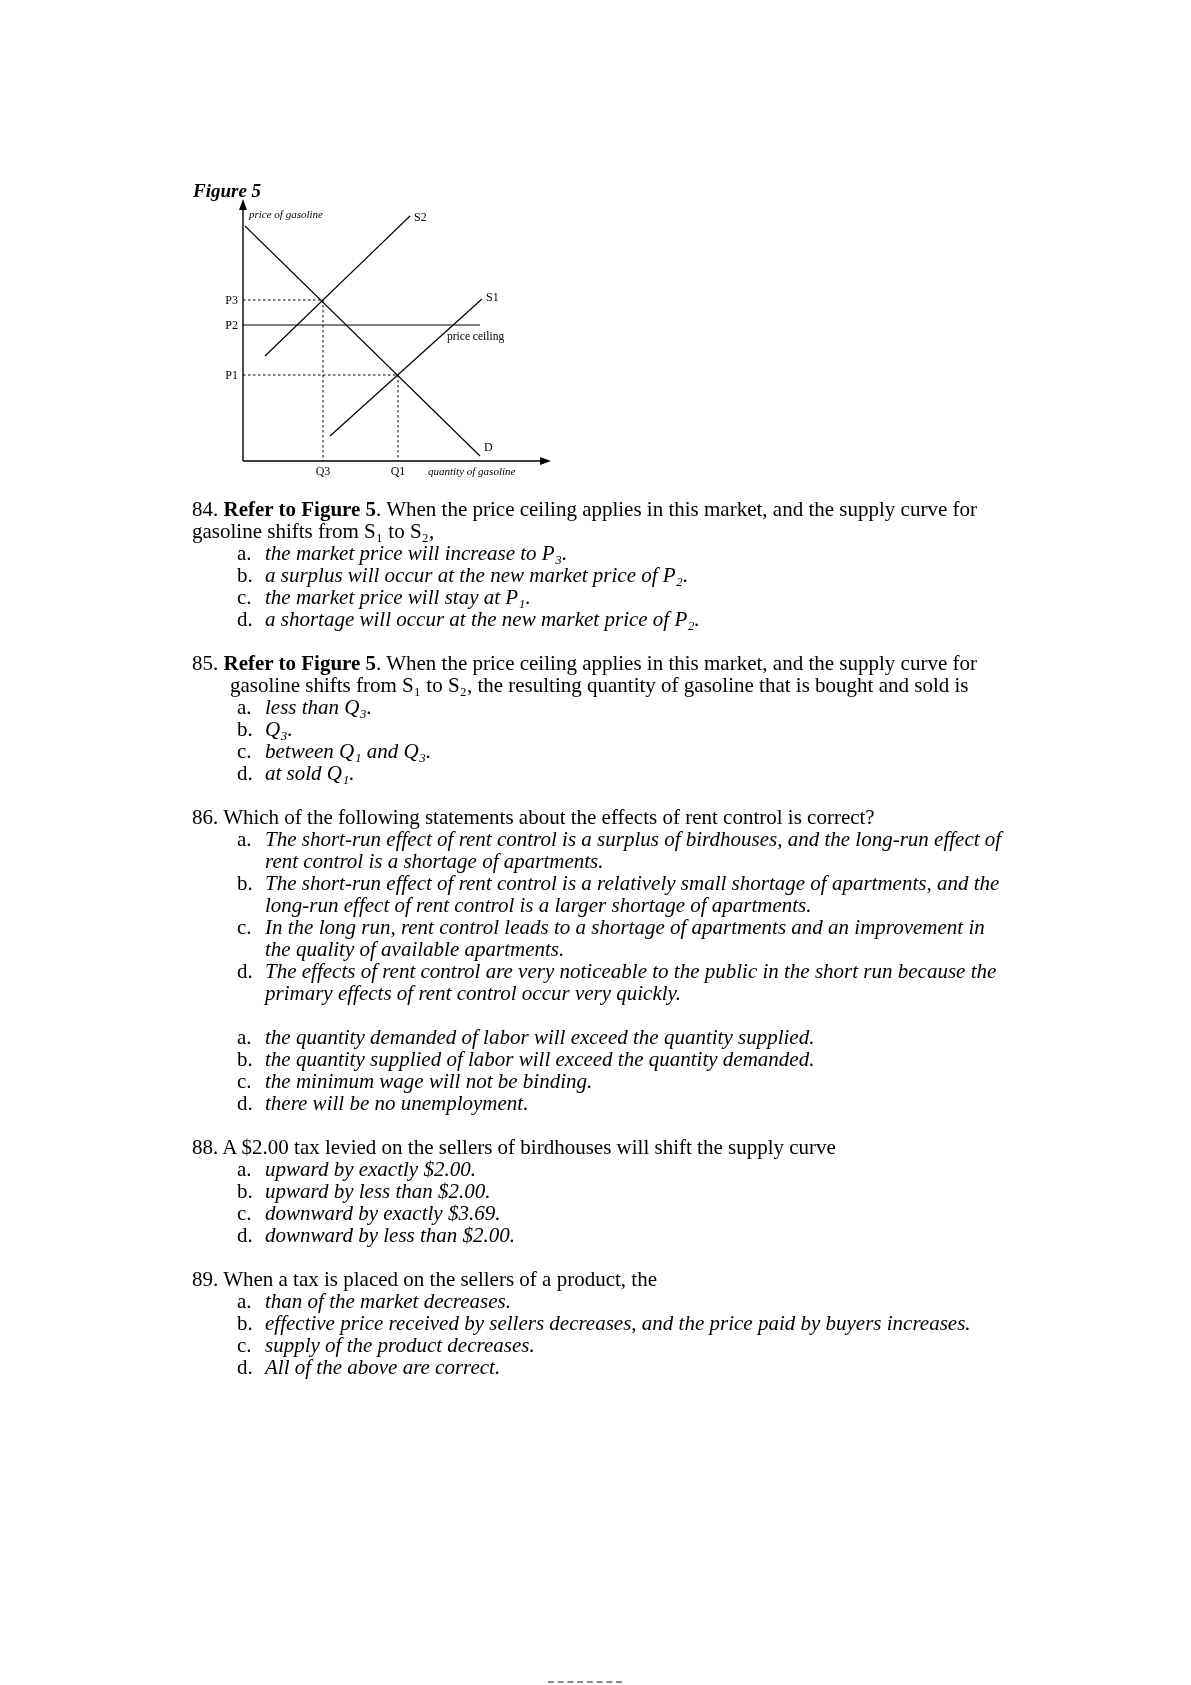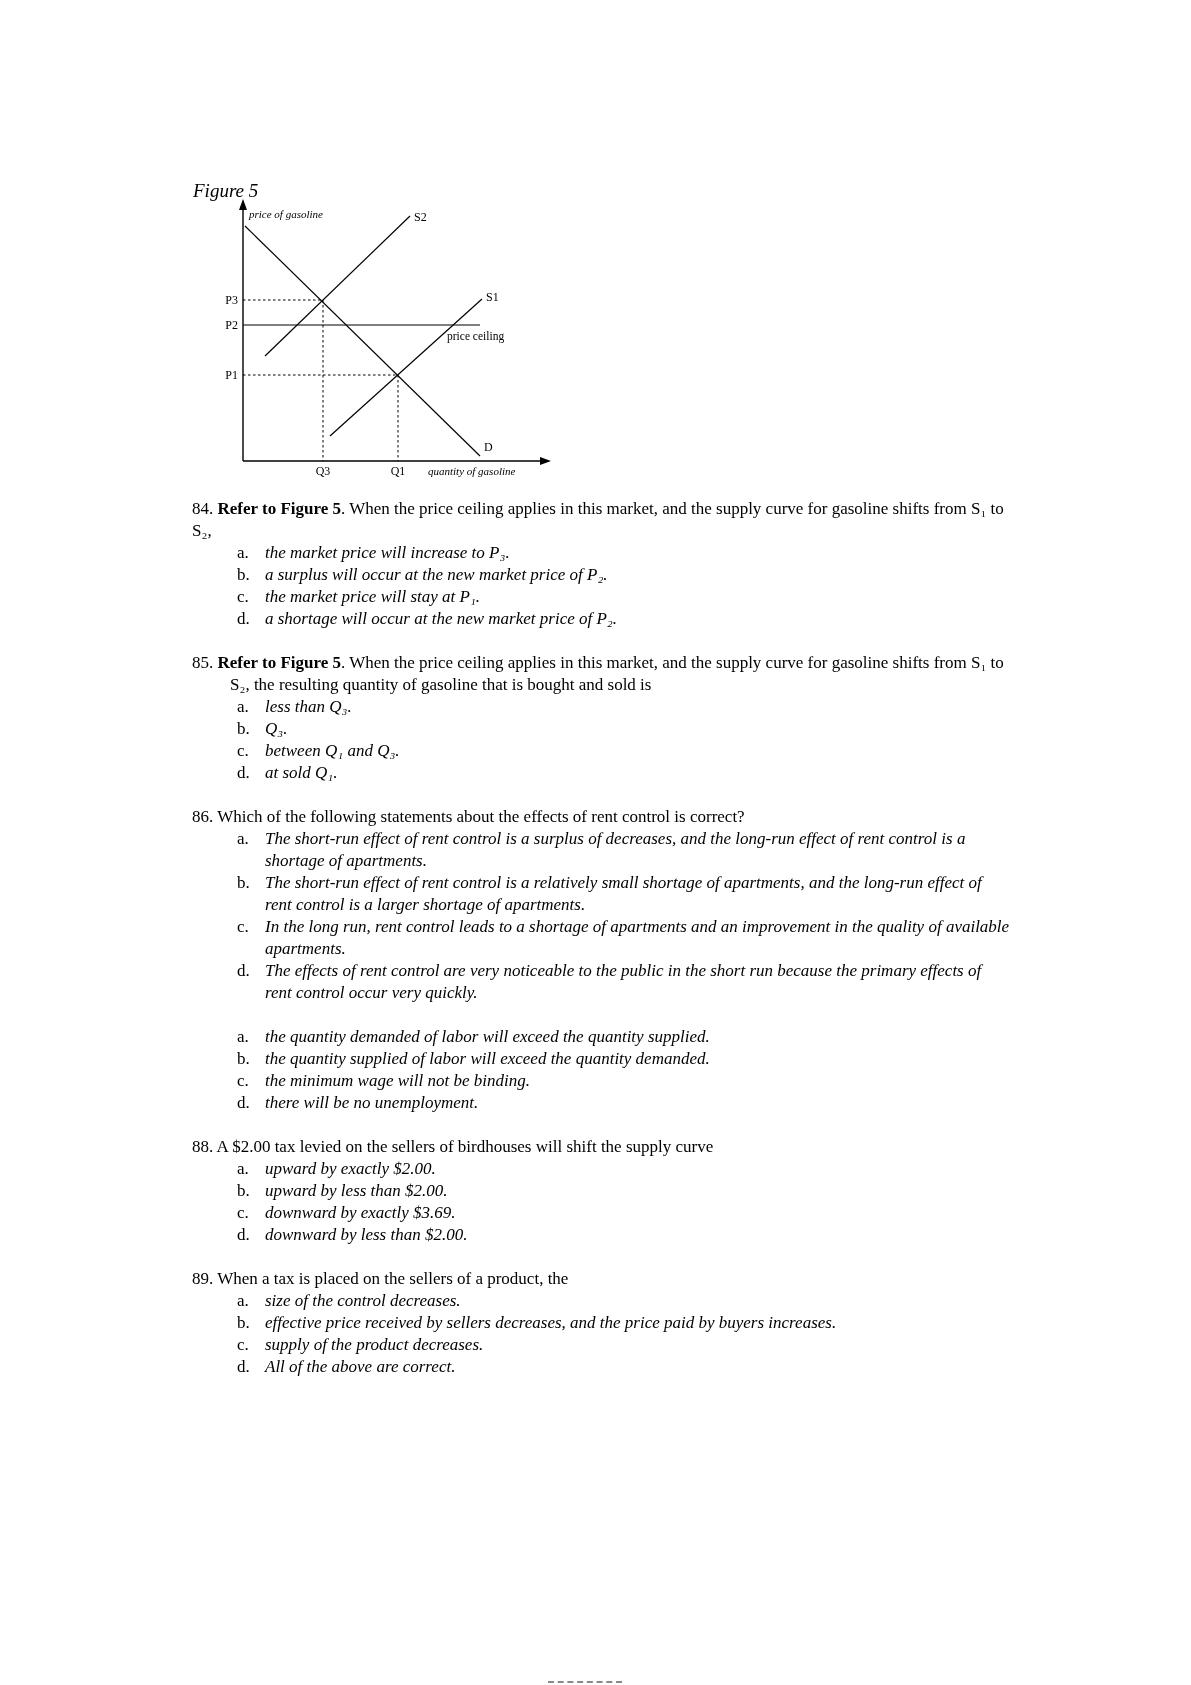--- a/index.html
+++ b/index.html
@@ -11,21 +11,21 @@
     color: #000000;
     font-family: "Liberation Serif", "DejaVu Serif", serif;
     overflow: hidden;
     margin: 0 auto;
   }
   .figure-title {
     position: absolute;
     left: 193px;
     top: 180px;
     font-size: 19px;
-    font-weight: normal;
+    font-weight: bold;
     font-style: italic;
   }
   .figure-svg {
     position: absolute;
     left: 190px;
     top: 198px;
   }
   .figure-svg line, .figure-svg path {
     stroke: #000000;
     fill: none;
@@ -45,21 +45,21 @@
     font-style: italic;
   }
   .figure-svg text.small {
     font-size: 11.5px;
   }
   .content {
     position: absolute;
     left: 192px;
     top: 498px;
     width: 818px;
-    font-size: 17px;
+    font-size: 21px;
     line-height: 22px;
   }
   .question { margin-bottom: 22px; }
   .stem { margin: 0; }
   .stem.hang { padding-left: 38px; text-indent: -38px; margin-top: 13px; }
   .option { display: flex; }
   .opt-label { margin-left: 45px; flex: 0 0 28px; width: 28px; }
   .opt-text { flex: 1; font-style: italic; }
   .page-bottom-artifact {
     position: absolute;
@@ -147,21 +147,21 @@
       <div class="option">
         <span class="opt-label">d.</span>
         <span class="opt-text">at sold Q₁.</span>
       </div>
     </div>
 
     <div class="question">
       <div class="stem"><span>86. </span><b></b><span>Which of the following statements about the effects of rent control is correct?</span></div>
       <div class="option">
         <span class="opt-label">a.</span>
-        <span class="opt-text">The short-run effect of rent control is a surplus of decreases, and the long-run effect of rent control is a shortage of apartments.</span>
+        <span class="opt-text">The short-run effect of rent control is a surplus of birdhouses, and the long-run effect of rent control is a shortage of apartments.</span>
       </div>
       <div class="option">
         <span class="opt-label">b.</span>
         <span class="opt-text">The short-run effect of rent control is a relatively small shortage of apartments, and the long-run effect of rent control is a larger shortage of apartments.</span>
       </div>
       <div class="option">
         <span class="opt-label">c.</span>
         <span class="opt-text">In the long run, rent control leads to a shortage of apartments and an improvement in the quality of available apartments.</span>
       </div>
       <div class="option">
@@ -206,21 +206,21 @@
       <div class="option">
         <span class="opt-label">d.</span>
         <span class="opt-text">downward by less than $2.00.</span>
       </div>
     </div>
 
     <div class="question">
       <div class="stem"><span>89. </span><b></b><span>When a tax is placed on the sellers of a product, the</span></div>
       <div class="option">
         <span class="opt-label">a.</span>
-        <span class="opt-text">size of the control decreases.</span>
+        <span class="opt-text">than of the market decreases.</span>
       </div>
       <div class="option">
         <span class="opt-label">b.</span>
         <span class="opt-text">effective price received by sellers decreases, and the price paid by buyers increases.</span>
       </div>
       <div class="option">
         <span class="opt-label">c.</span>
         <span class="opt-text">supply of the product decreases.</span>
       </div>
       <div class="option">

